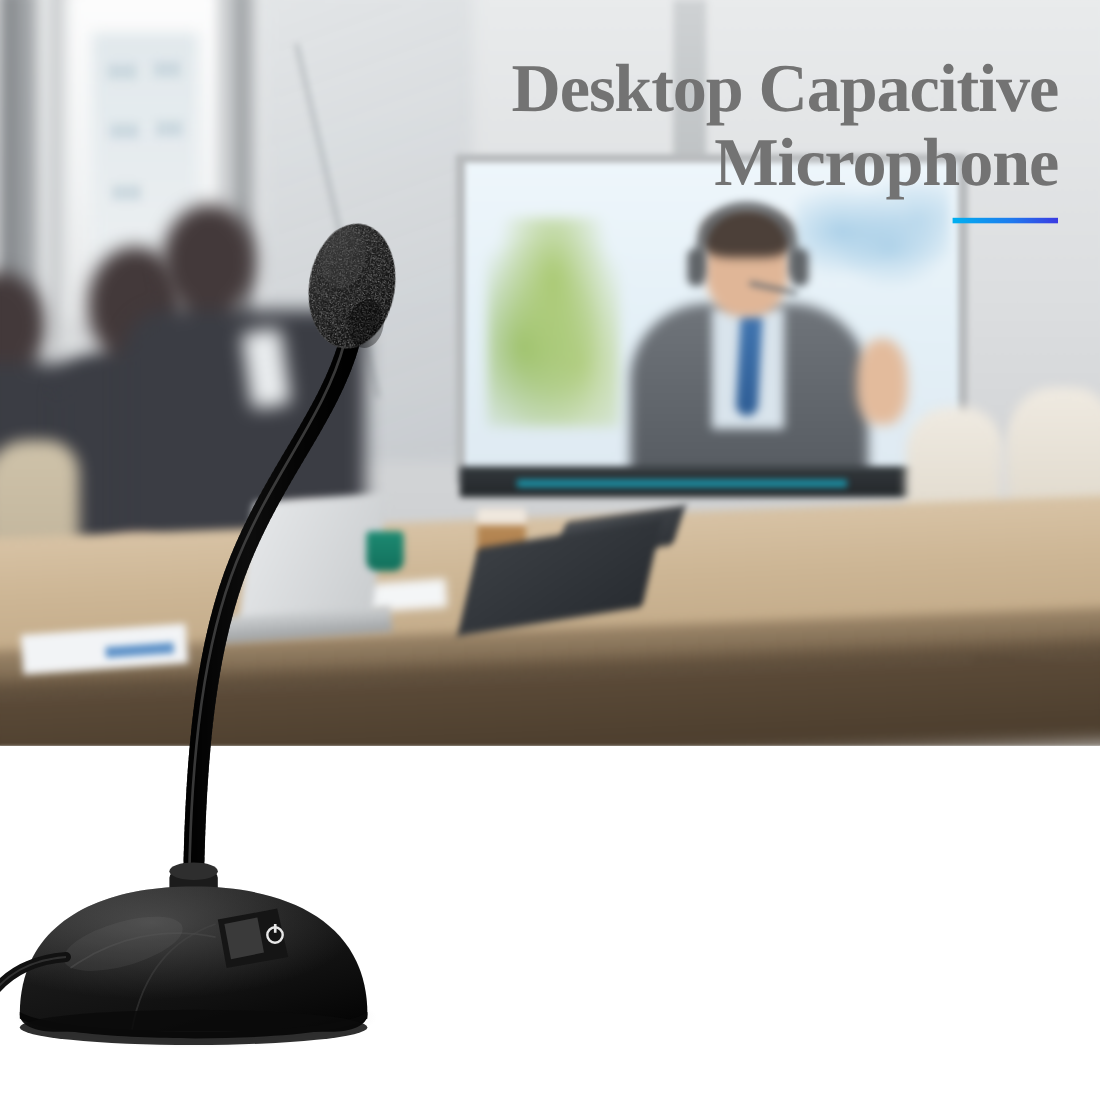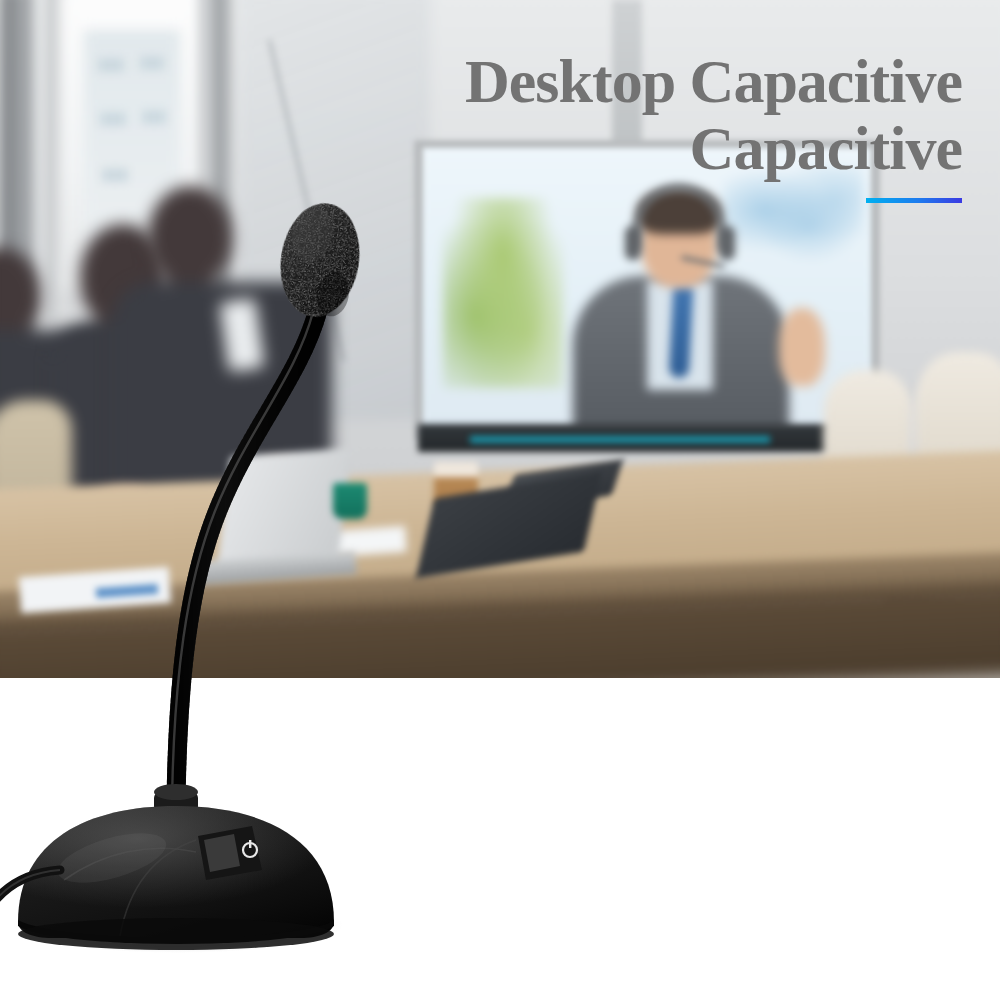--- a/index.html
+++ b/index.html
@@ -540,21 +540,21 @@
       <div class="cup-tan"></div>
       <div class="phone-dark"></div>
       <div class="tablet-dark"></div>
 
       <div class="photo-blur-wash"></div>
     </div>
   </div>
 
   <div class="headline">
     <span class="headline-line">Desktop Capacitive</span>
-    <span class="headline-line">Capacitive</span>
+    <span class="headline-line">Microphone</span>
     <div class="headline-rule"></div>
   </div>
 
   <div class="mic">
     <svg width="400" height="790" viewBox="0 0 400 790" xmlns="http://www.w3.org/2000/svg">
       <defs>
         <linearGradient id="foamGrad" x1="0" y1="0" x2="1" y2="1">
           <stop offset="0%" stop-color="#3a3a3a"></stop>
           <stop offset="45%" stop-color="#1f1f1f"></stop>
           <stop offset="100%" stop-color="#0c0c0c"></stop>

